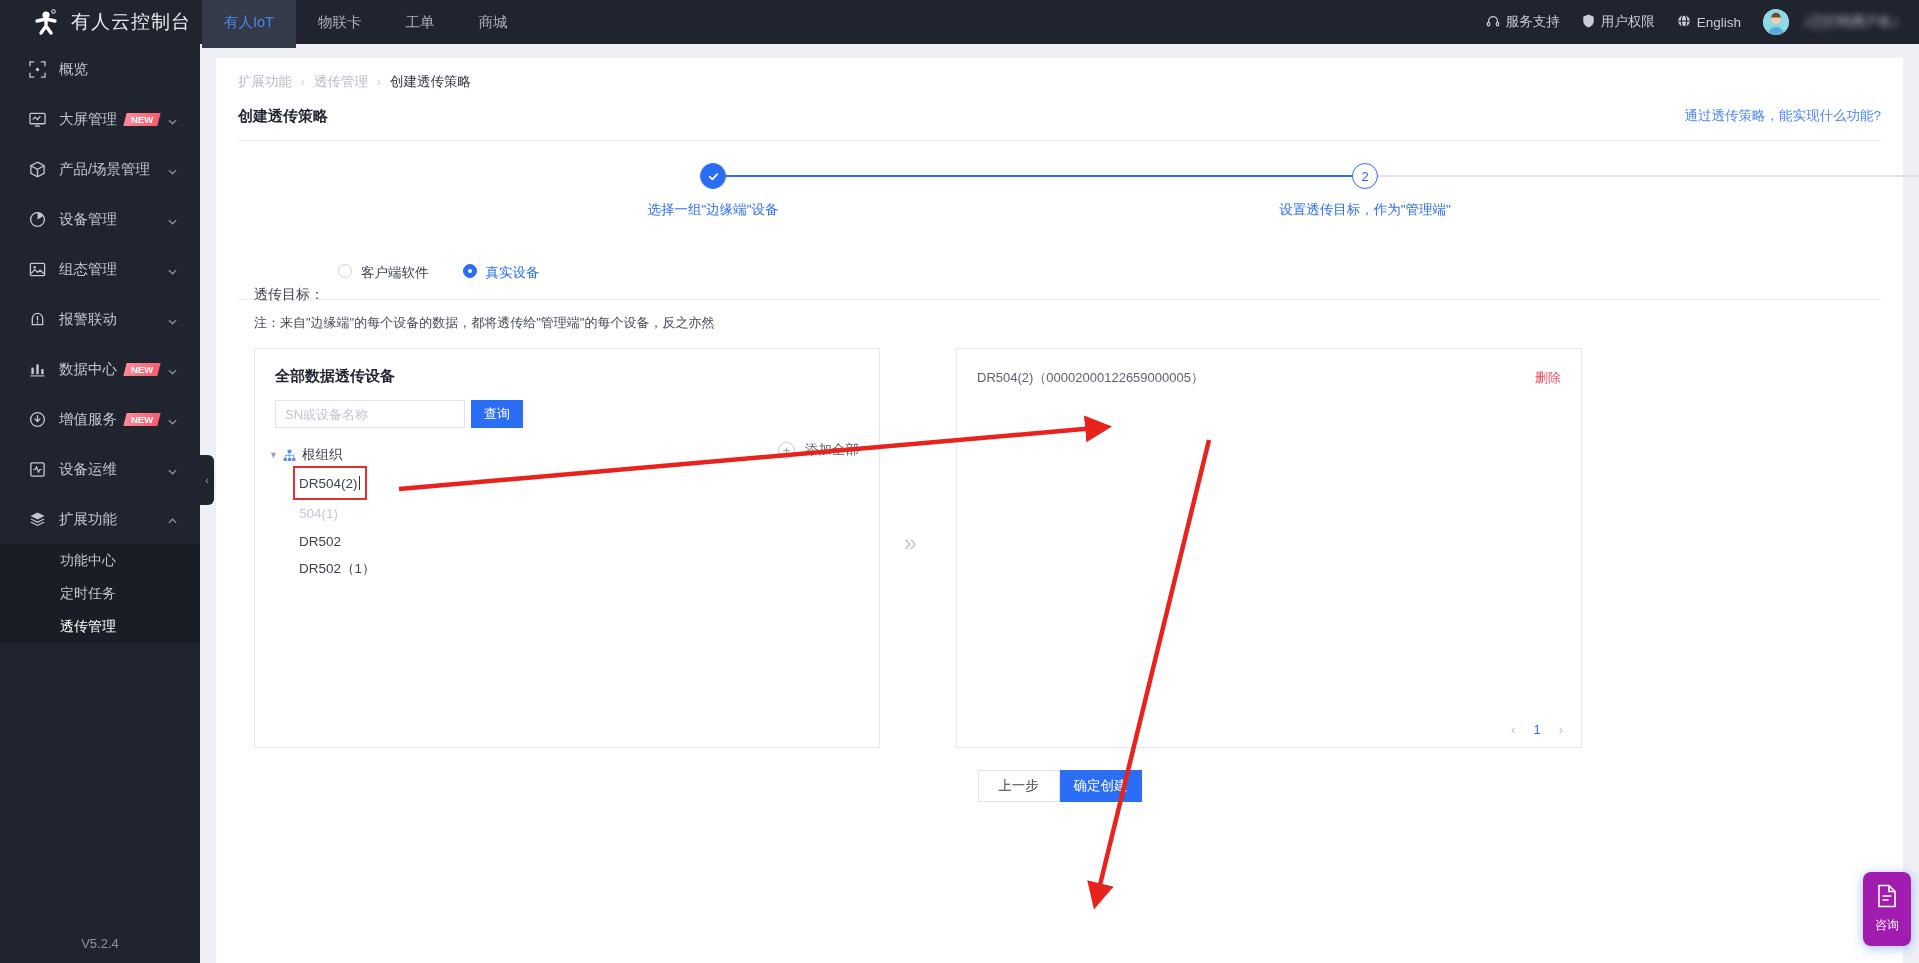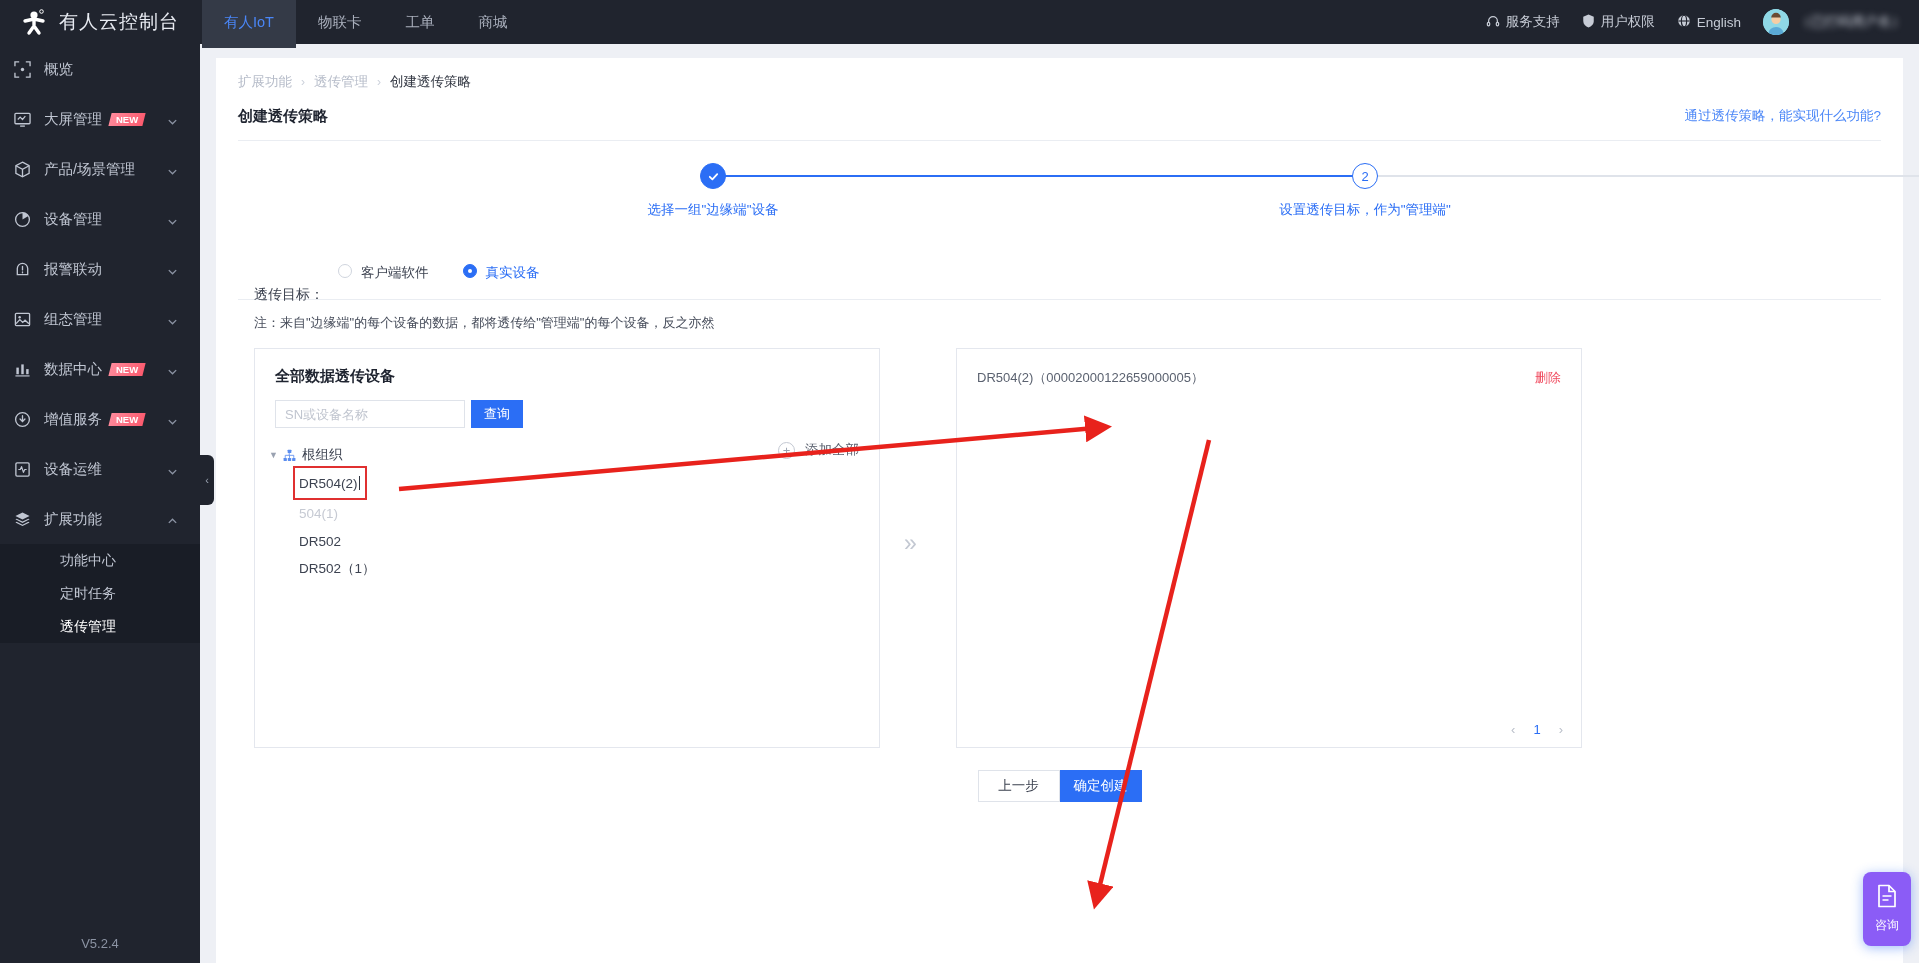--- a/index.html
+++ b/index.html
@@ -10,21 +10,21 @@
     overflow: hidden;
   }
   .app { position: relative; width: 1919px; height: 963px; }
 
   
   .topbar {
     position: absolute; top: 0; left: 0; width: 1919px; height: 44px;
     background: #20242e; display: flex; align-items: center;
     z-index: 30;
   }
-  .logo-block { width: 200px; display: flex; align-items: center; padding-left: 20px; }
+  .logo-block { width: 200px; display: flex; align-items: center; padding-left: 32px; }
   .logo-mark { width: 28px; height: 28px; position: relative; }
   .logo-text { color: #e8ebf2; font-size: 19px; margin-left: 11px; letter-spacing: 1px; font-weight: 400;}
   .top-tabs { display: flex; align-items: center; height: 44px; margin-left: 2px; }
   .top-tab {
     height: 52px; padding: 0 22px; display: flex; align-items: center; justify-content: center;
     color: #aab0bd; font-size: 14.5px; cursor: pointer; white-space: nowrap;
   }
   .top-tab.active { background: #343a47; color: #4a86f7; }
   .top-right { margin-left: auto; display: flex; align-items: center; padding-right: 14px; }
   .top-right-item {
@@ -42,21 +42,21 @@
     filter: blur(3.2px); white-space: nowrap;
   }
 
   
   .sidebar {
     position: absolute; top: 44px; left: 0; width: 200px; height: 919px;
     background: #20242e; z-index: 20;
   }
   .nav-item {
     height: 50px; display: flex; align-items: center; padding-left: 12px;
-    color: #c0c6d2; font-size: 14.5px; cursor: pointer; position: relative;
+    color: #c0c6d2; font-size: 14.5px; cursor: pointer; position: relative; margin-left: 15px;
   }
   .nav-item .nav-icon { width: 20px; height: 20px; margin-right: 12px; display:flex; align-items:center; justify-content:center; flex: 0 0 20px;}
   .nav-item .nav-label { white-space: nowrap; }
   .nav-item .chev {
     position: absolute; right: 22px; width: 11px; height: 11px;
   }
   .badge-new {
     margin-left: 8px; background: linear-gradient(100deg,#ff8a9b,#fb5a6e);
     color: #fff; font-size: 9.5px; line-height: 13px; height: 13px;
     padding: 0 6px; transform: skewX(-14deg); font-weight: 700;
@@ -212,21 +212,21 @@
     width: 82px; height: 32px; font-size: 13.5px; cursor: pointer;
     display: flex; align-items: center; justify-content: center;
     font-family: "Liberation Sans", sans-serif;
   }
   .btn-default { background: #fff; border: 1px solid #dfe3ea; color: #3c4250; }
   .btn-primary { background: #2b6ef5; border: 1px solid #2b6ef5; color: #fff; }
 
   
   .consult {
     position: absolute; right: 8px; bottom: 17px; width: 48px; height: 74px;
-    background: #8b5cf6; border-radius: 8px; color: #fff;
+    background: #a21caf; border-radius: 8px; color: #fff;
     display: flex; flex-direction: column; align-items: center; justify-content: center;
     cursor: pointer; box-shadow: 0 2px 12px rgba(47,110,244,0.45); z-index: 40;
   }
   .consult-label { font-size: 12px; margin-top: 5px; }
 
   
   .annot { position: absolute; inset: 0; pointer-events: none; z-index: 50; }
 </style>
 </head>
 <body>
@@ -346,41 +346,41 @@
       <span class="chev">
         <svg width="11" height="11" viewBox="0 0 12 12" fill="none" stroke="#8b93a3" stroke-width="1.5">
             <path d="M2 4.5L6 8.5 10 4.5"></path>
           </svg>
       </span>
     </div>
 
     <div class="nav-item">
       <span class="nav-icon">
         <svg width="17" height="17" viewBox="0 0 18 18" fill="none" stroke="#c0c6d2" stroke-width="1.4">
-          <path d="M3.5 14.5V8a5.5 5.5 0 0 1 11 0v6.5z"></path>
-          <path d="M9 5.6v3.8M9 11.6v.9" stroke-linecap="round"></path>
-        </svg>
-      </span>
-      <span class="nav-label">报警联动</span>
-      <span class="chev">
-        <svg width="11" height="11" viewBox="0 0 12 12" fill="none" stroke="#8b93a3" stroke-width="1.5">
-            <path d="M2 4.5L6 8.5 10 4.5"></path>
-          </svg>
-      </span>
-    </div>
-
-    <div class="nav-item">
-      <span class="nav-icon">
-        <svg width="17" height="17" viewBox="0 0 18 18" fill="none" stroke="#c0c6d2" stroke-width="1.4">
           <rect x="1.5" y="2.5" width="15" height="13" rx="1"></rect>
           <circle cx="6" cy="6.6" r="1.3" fill="#c0c6d2" stroke="none"></circle>
           <path d="M2.2 13.4l4-4.3 3 3 2.5-2.4 4.1 3.7"></path>
         </svg>
       </span>
       <span class="nav-label">组态管理</span>
+      <span class="chev">
+        <svg width="11" height="11" viewBox="0 0 12 12" fill="none" stroke="#8b93a3" stroke-width="1.5">
+            <path d="M2 4.5L6 8.5 10 4.5"></path>
+          </svg>
+      </span>
+    </div>
+
+    <div class="nav-item">
+      <span class="nav-icon">
+        <svg width="17" height="17" viewBox="0 0 18 18" fill="none" stroke="#c0c6d2" stroke-width="1.4">
+          <path d="M3.5 14.5V8a5.5 5.5 0 0 1 11 0v6.5z"></path>
+          <path d="M9 5.6v3.8M9 11.6v.9" stroke-linecap="round"></path>
+        </svg>
+      </span>
+      <span class="nav-label">报警联动</span>
       <span class="chev">
         <svg width="11" height="11" viewBox="0 0 12 12" fill="none" stroke="#8b93a3" stroke-width="1.5">
             <path d="M2 4.5L6 8.5 10 4.5"></path>
           </svg>
       </span>
     </div>
 
     <div class="nav-item">
       <span class="nav-icon">
         <svg width="17" height="17" viewBox="0 0 18 18" fill="#c0c6d2">

